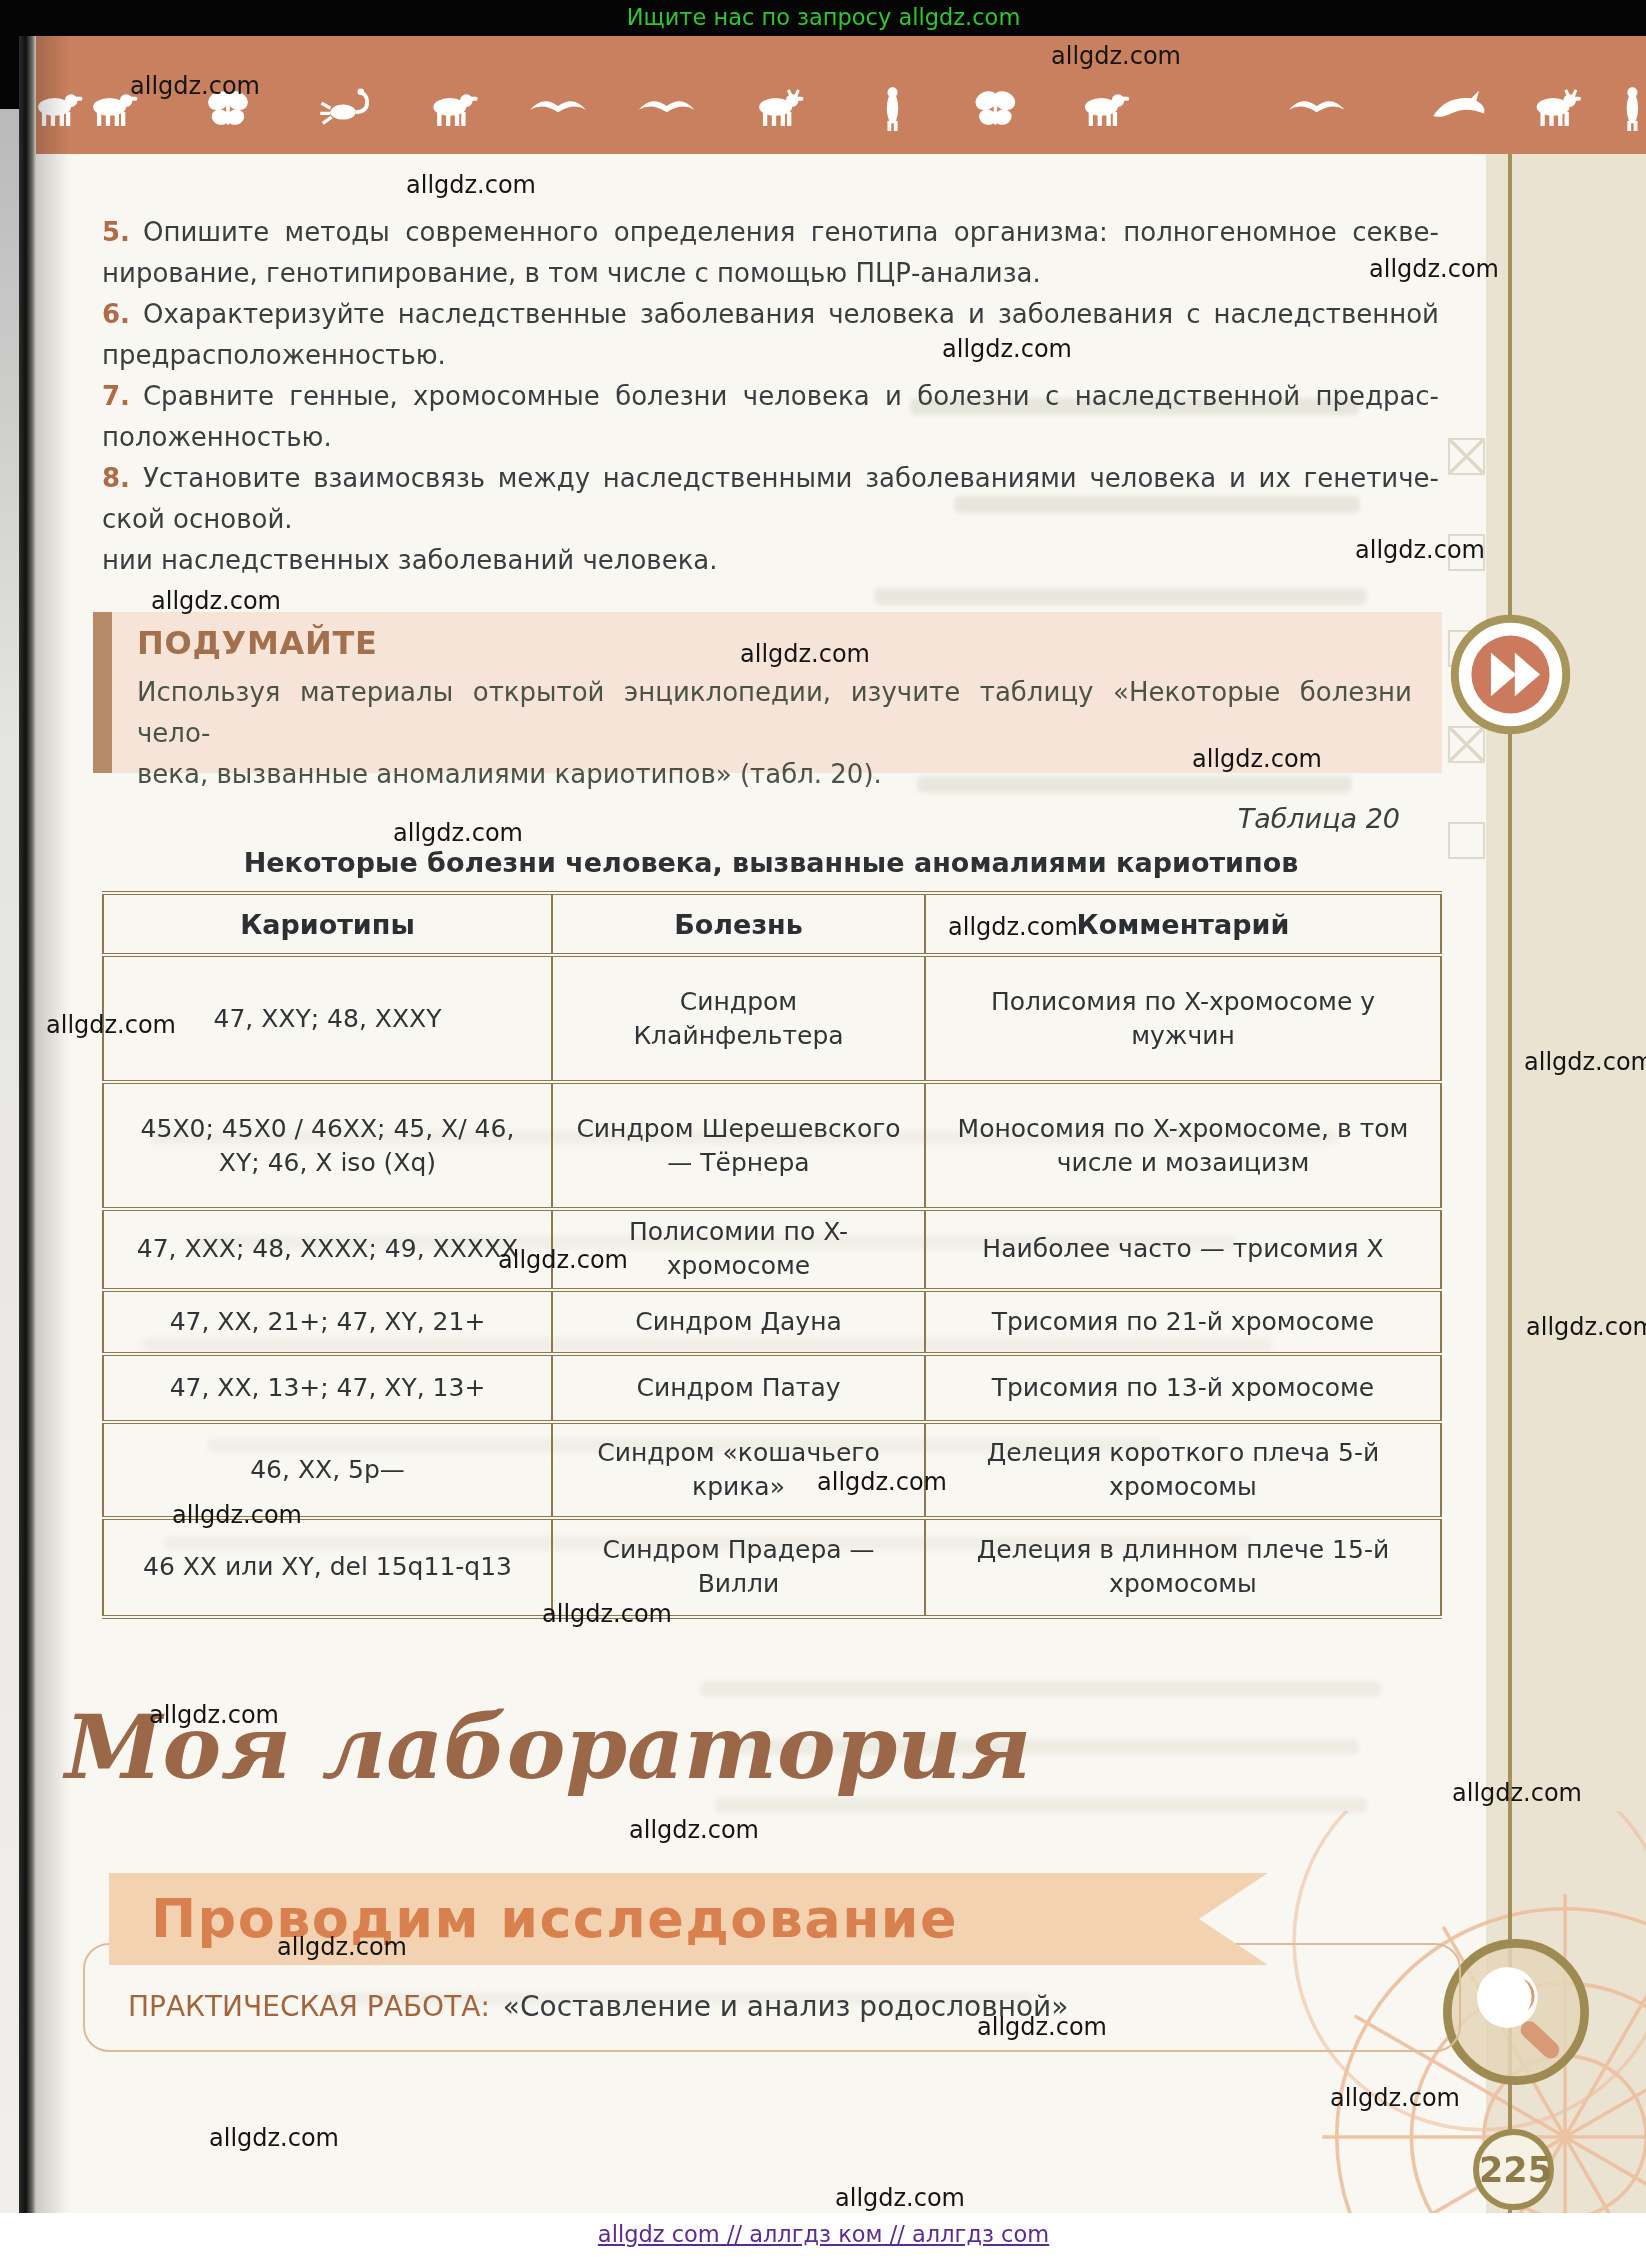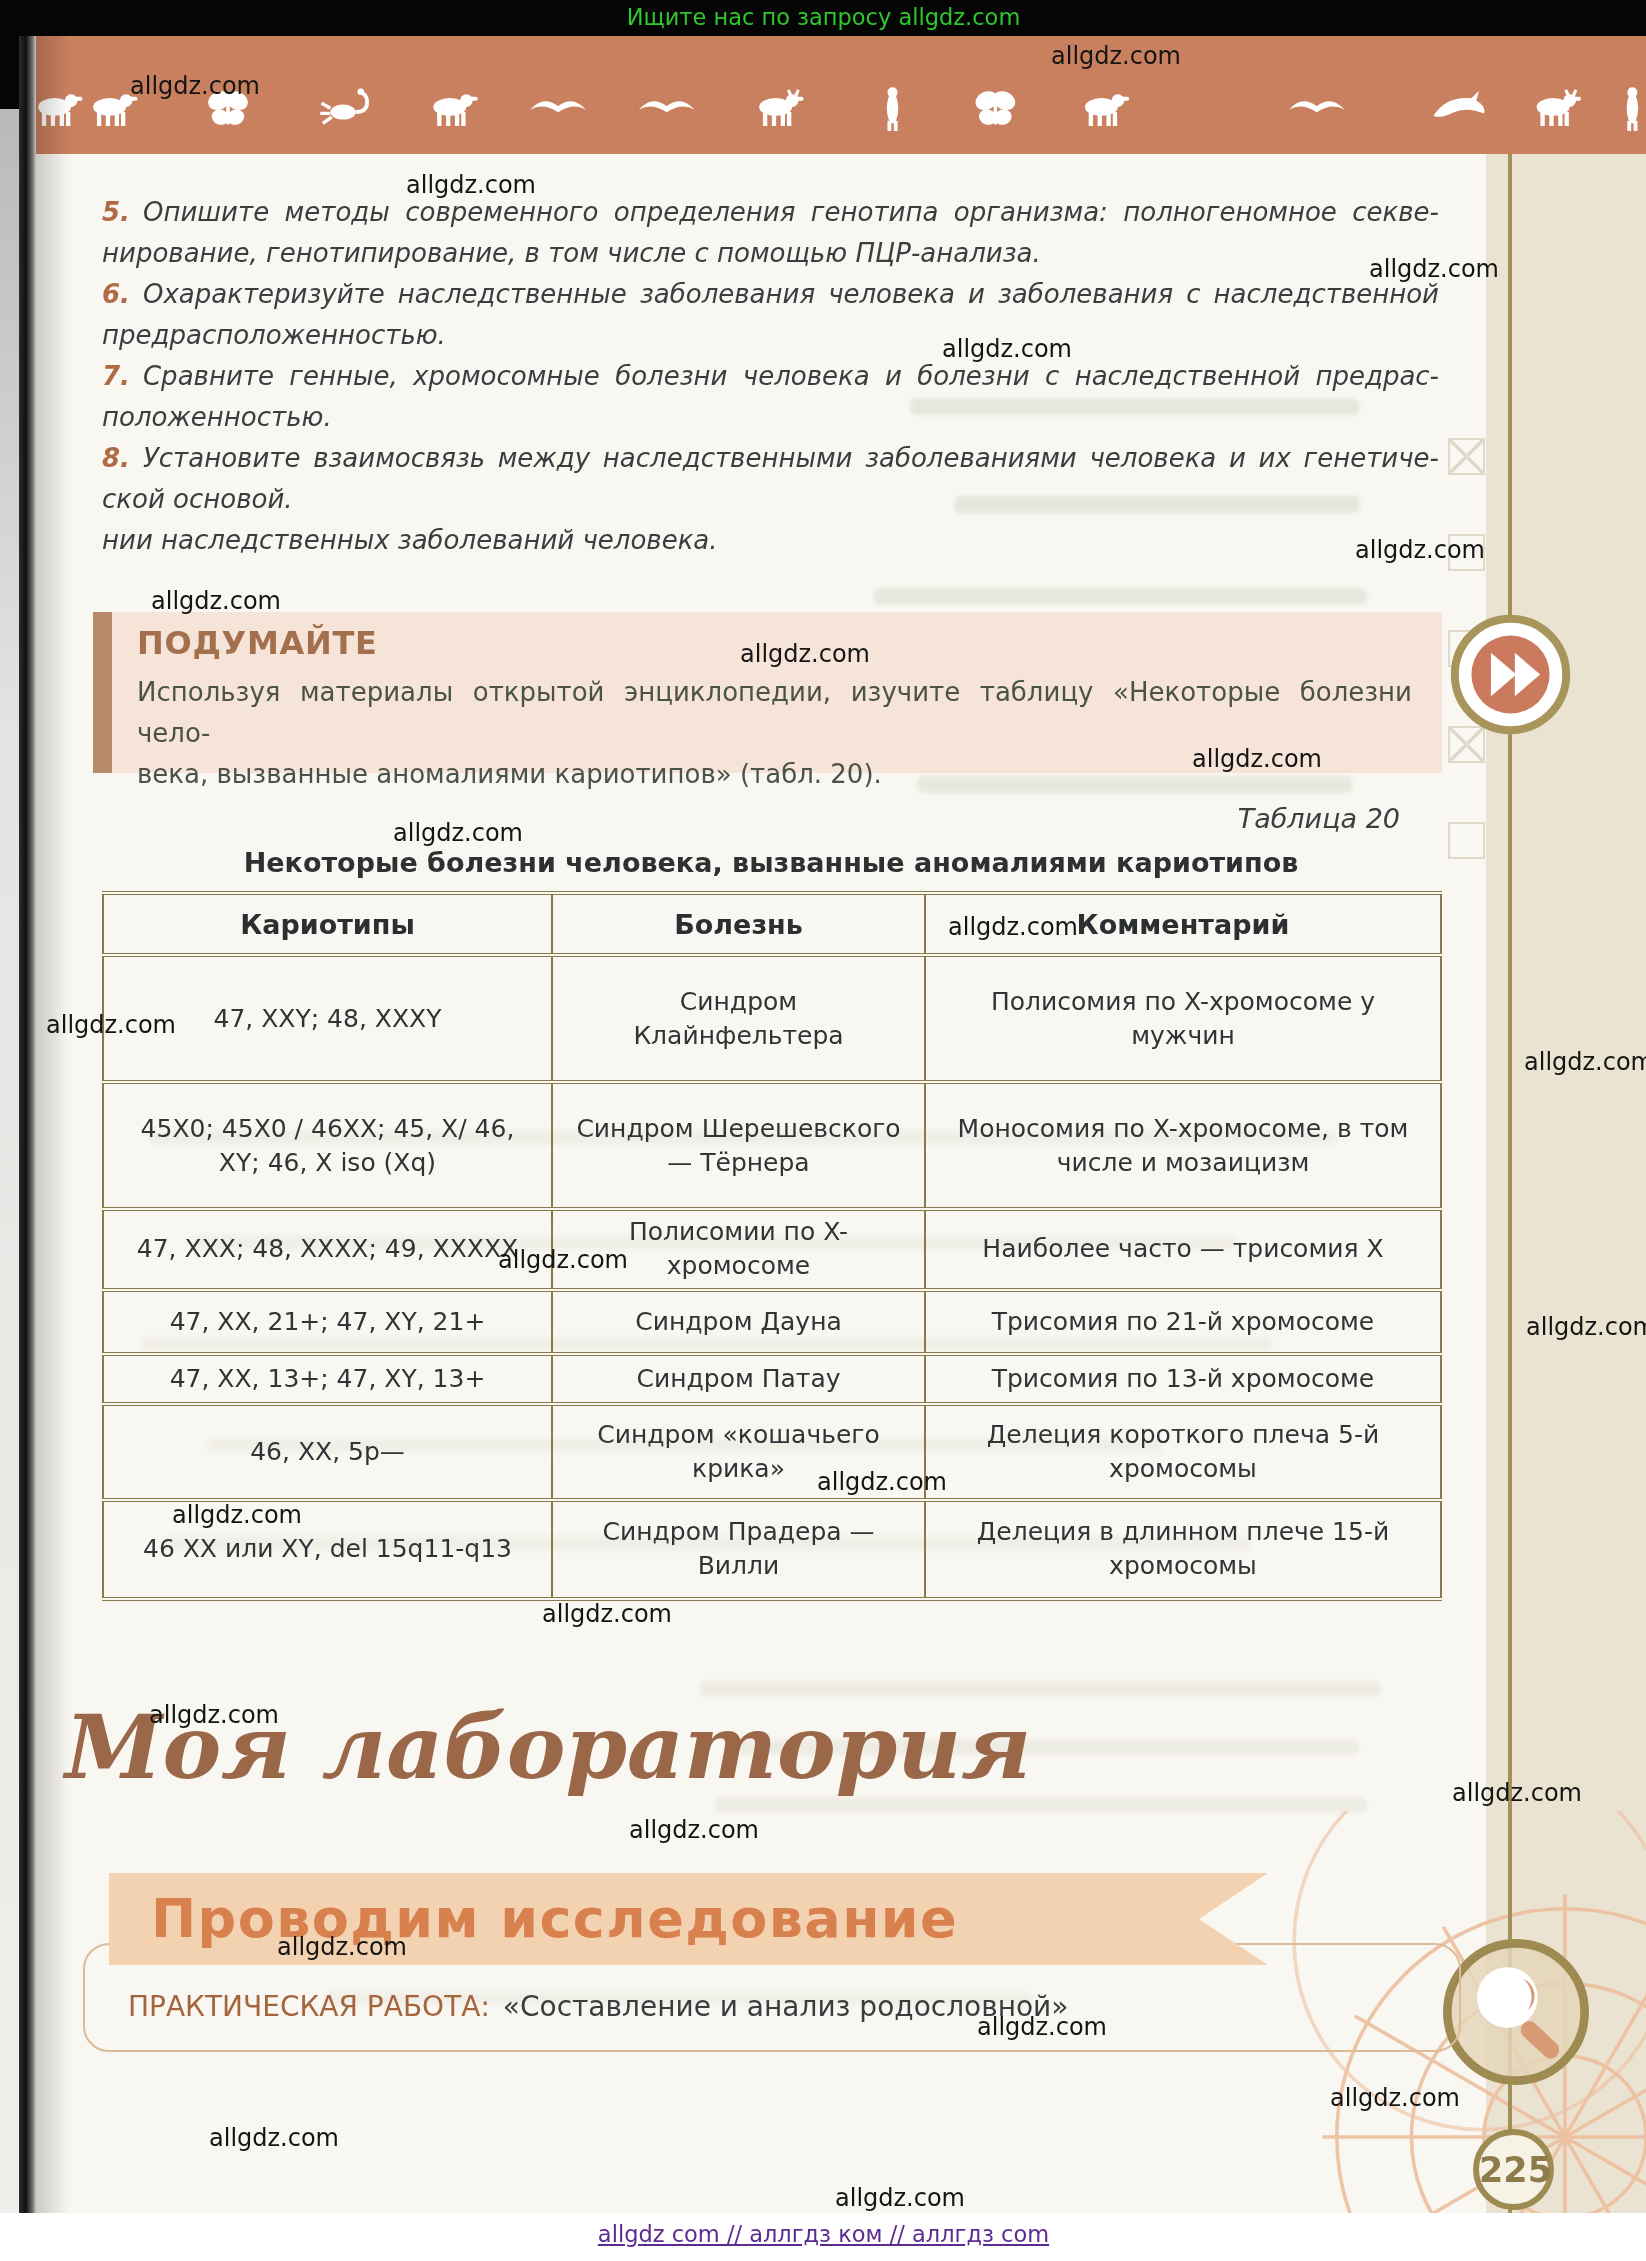--- a/index.html
+++ b/index.html
@@ -18,21 +18,21 @@
            background:linear-gradient(90deg,#2c2c2c,#101010 40%,#6f6a63 78%,rgba(207,201,191,0));}
   .page-shade{position:absolute;left:0;top:0;width:51px;height:100%;z-index:4;pointer-events:none;
               background:linear-gradient(90deg,rgba(0,0,0,.28),rgba(0,0,0,0));}
 
   .banner{position:absolute;left:17.4px;top:0;right:0;height:118px;background:var(--banner,#c9805e);z-index:3;}
   .banner svg{position:absolute;left:0;top:0;}
 
   .margin-strip{position:absolute;right:0;top:118px;bottom:0;width:161px;background:var(--margin,#ebe3d1);z-index:1;}
   .vline{position:absolute;left:1489px;top:118px;bottom:0;width:3.6px;background:var(--line,#a3905a);z-index:2;}
 
-  .questions{position:absolute;left:83px;top:156px;width:1337px;z-index:6;font-style:italic;}
+  .questions{position:absolute;left:83px;top:176px;width:1337px;z-index:6;}
   .ql{font-size:26px;line-height:41px;color:var(--text_dark,#3a3e41);}
   .j{text-align:justify;text-align-last:justify;}
   .qn{color:var(--accent_number,#b06a45);font-weight:bold;margin-right:13px;}
 
   .think{position:absolute;left:74px;top:576px;width:1349px;height:161px;box-sizing:border-box;
          background:var(--think_bg,#f7e4d8);border-left:19px solid var(--think_bar,#b68a69);
          padding:11.6px 30px 0 25px;z-index:6;}
   .think-title{font-size:32px;font-weight:bold;color:var(--think_title,#a3704e);letter-spacing:0.7px;margin-bottom:10px;}
   .think .ql{color:#4b5347;}
 
@@ -43,21 +43,21 @@
 
   .ktable{position:absolute;left:83px;top:855px;width:1338px;z-index:6;
           border-collapse:collapse;table-layout:fixed;
           border:2.9px solid var(--olive,#8b7a49);}
   .ktable th,.ktable td{border-left:2.2px solid var(--olive,#8b7a49);border-right:2.2px solid var(--olive,#8b7a49);
           border-top:4.3px double var(--olive,#8b7a49);border-bottom:4.3px double var(--olive,#8b7a49);
           text-align:center;vertical-align:middle;padding:4.3px 19px;margin-left:20px;}
   .ktable th{font-size:27px;font-weight:bold;color:#2c2f31;}
   .ktable td{font-size:25px;line-height:34px;color:#303437;}
   .rh0{height:62px;}  .rh1{height:127px;} .rh2{height:127px;} .rh3{height:64px;}
-  .rh4{height:64px;}  .rh5{height:64px;}  .rh6{height:50px;}  .rh7{height:96px;} .rh8{height:99px;}
+  .rh4{height:64px;}  .rh5{height:64px;}  .rh6{height:68px;}  .rh7{height:96px;} .rh8{height:99px;}
 
   .lab-heading{position:absolute;left:46px;top:1659px;margin:0;z-index:6;
                font-family:"DejaVu Serif",serif;font-style:italic;font-weight:bold;
                font-size:88px;color:var(--lab_heading,#9b6749);}
 
   .research-banner{position:absolute;left:90px;top:1837px;width:1159px;height:92px;z-index:7;
                    background:var(--research_bg,#f3d2b2);
                    clip-path:polygon(0 0,100% 0,calc(100% - 69px) 50%,100% 100%,0 100%);}
   .research-banner span{display:block;padding-left:42px;line-height:92px;
                    font-size:54px;font-weight:bold;letter-spacing:1.4px;color:var(--research_text,#d9814e);}

